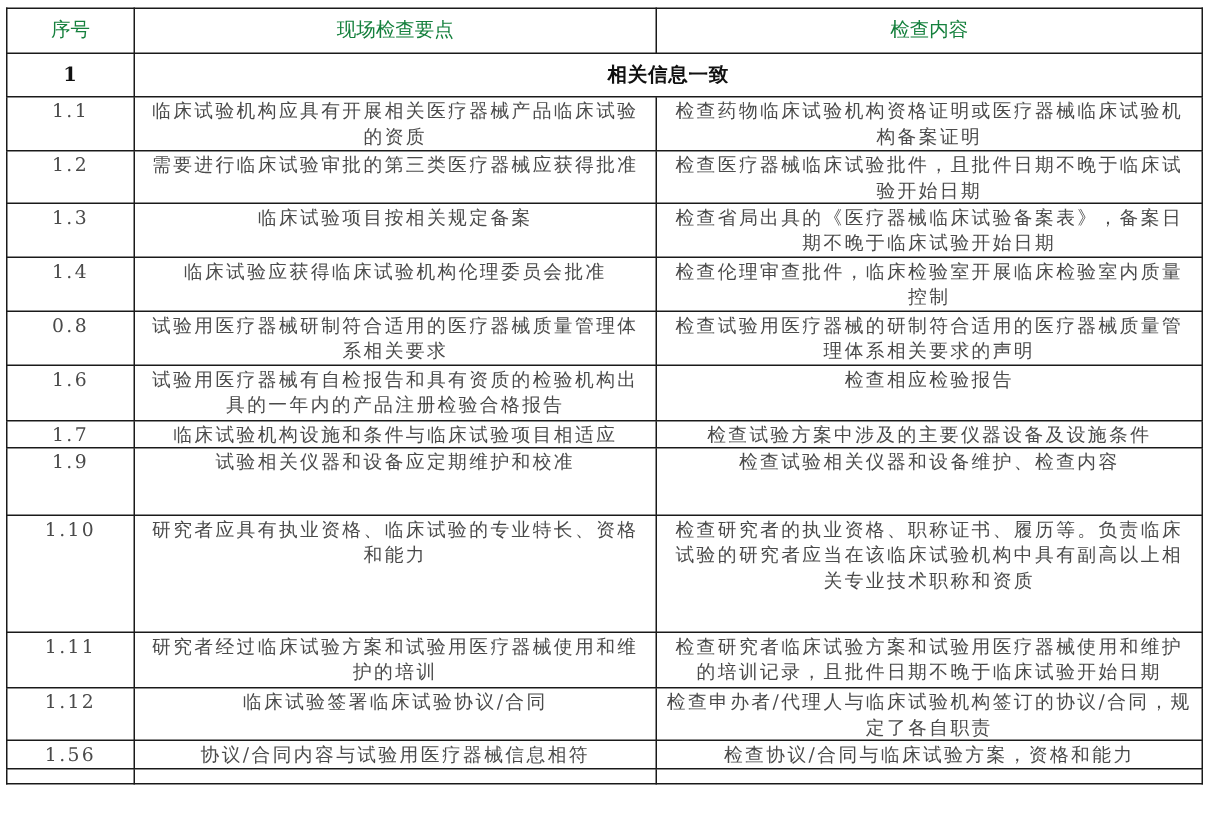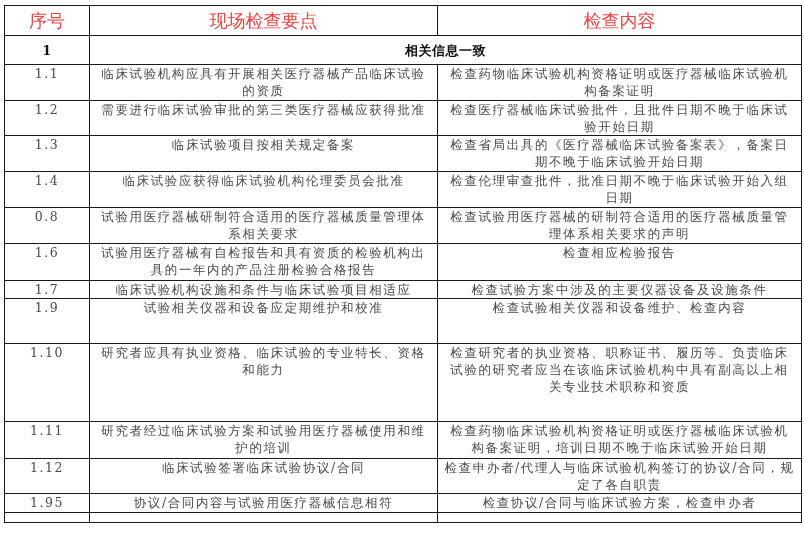--- a/index.html
+++ b/index.html
@@ -16,21 +16,21 @@
       padding: 0 6px;
       text-align: center;
       vertical-align: top;
       line-height: 17px;
       font-weight: normal;
       letter-spacing: 1.6px;
       overflow: hidden;
     }
     .tbl th {
       font-family: "DejaVu Sans", "Liberation Sans", sans-serif;
-      color: #ef4444; font-size: 18px; letter-spacing: 0;
+      color: #15803d; font-size: 13px; letter-spacing: 0;
       vertical-align: middle;
     }
     .col-no { width: 85px; }
     .col-point { width: 348px; }
     .col-content { width: 364px; }
     .sec td { vertical-align: middle; font-weight: bold; color: #111; font-size: 13px; letter-spacing: 0.5px; }
     .no { letter-spacing: 0.5px; }
   </style>
 </head>
 <body>
@@ -62,21 +62,21 @@
     <td>检查医疗器械临床试验批件，且批件日期不晚于临床试验开始日期</td>
   </tr>
   <tr style="height:36px">
     <td class="no">1.3</td>
     <td>临床试验项目按相关规定备案</td>
     <td>检查省局出具的《医疗器械临床试验备案表》，备案日期不晚于临床试验开始日期</td>
   </tr>
   <tr style="height:36px">
     <td class="no">1.4</td>
     <td>临床试验应获得临床试验机构伦理委员会批准</td>
-    <td>检查伦理审查批件，批准日期不晚于临床试验开始入组日期</td>
+    <td>检查伦理审查批件，临床检验室开展临床检验室内质量控制</td>
   </tr>
   <tr style="height:36px">
     <td class="no">0.8</td>
     <td>试验用医疗器械研制符合适用的医疗器械质量管理体系相关要求</td>
     <td>检查试验用医疗器械的研制符合适用的医疗器械质量管理体系相关要求的声明</td>
   </tr>
   <tr style="height:37px">
     <td class="no">1.6</td>
     <td>试验用医疗器械有自检报告和具有资质的检验机构出具的一年内的产品注册检验合格报告</td>
     <td>检查相应检验报告</td>
@@ -92,31 +92,31 @@
     <td>检查试验相关仪器和设备维护、检查内容</td>
   </tr>
   <tr style="height:78px">
     <td class="no">1.10</td>
     <td>研究者应具有执业资格、临床试验的专业特长、资格和能力</td>
     <td>检查研究者的执业资格、职称证书、履历等。负责临床试验的研究者应当在该临床试验机构中具有副高以上相关专业技术职称和资质</td>
   </tr>
   <tr style="height:37px">
     <td class="no">1.11</td>
     <td>研究者经过临床试验方案和试验用医疗器械使用和维护的培训</td>
-    <td>检查药物临床试验机构资格证明或医疗器械临床试验机构备案证明，培训日期不晚于临床试验开始日期</td>
+    <td>检查研究者临床试验方案和试验用医疗器械使用和维护的培训记录，且批件日期不晚于临床试验开始日期</td>
   </tr>
   <tr style="height:35px">
     <td class="no">1.12</td>
     <td>临床试验签署临床试验协议/合同</td>
     <td>检查申办者/代理人与临床试验机构签订的协议/合同，规定了各自职责</td>
   </tr>
   <tr style="height:19px">
-    <td class="no">1.95</td>
+    <td class="no">1.56</td>
     <td>协议/合同内容与试验用医疗器械信息相符</td>
-    <td>检查协议/合同与临床试验方案，检查申办者</td>
+    <td>检查协议/合同与临床试验方案，资格和能力</td>
   </tr>
   <tr style="height:10px">
     <td></td>
     <td></td>
     <td></td>
   </tr>
 </tbody>
   </table>
 
 </body></html>

